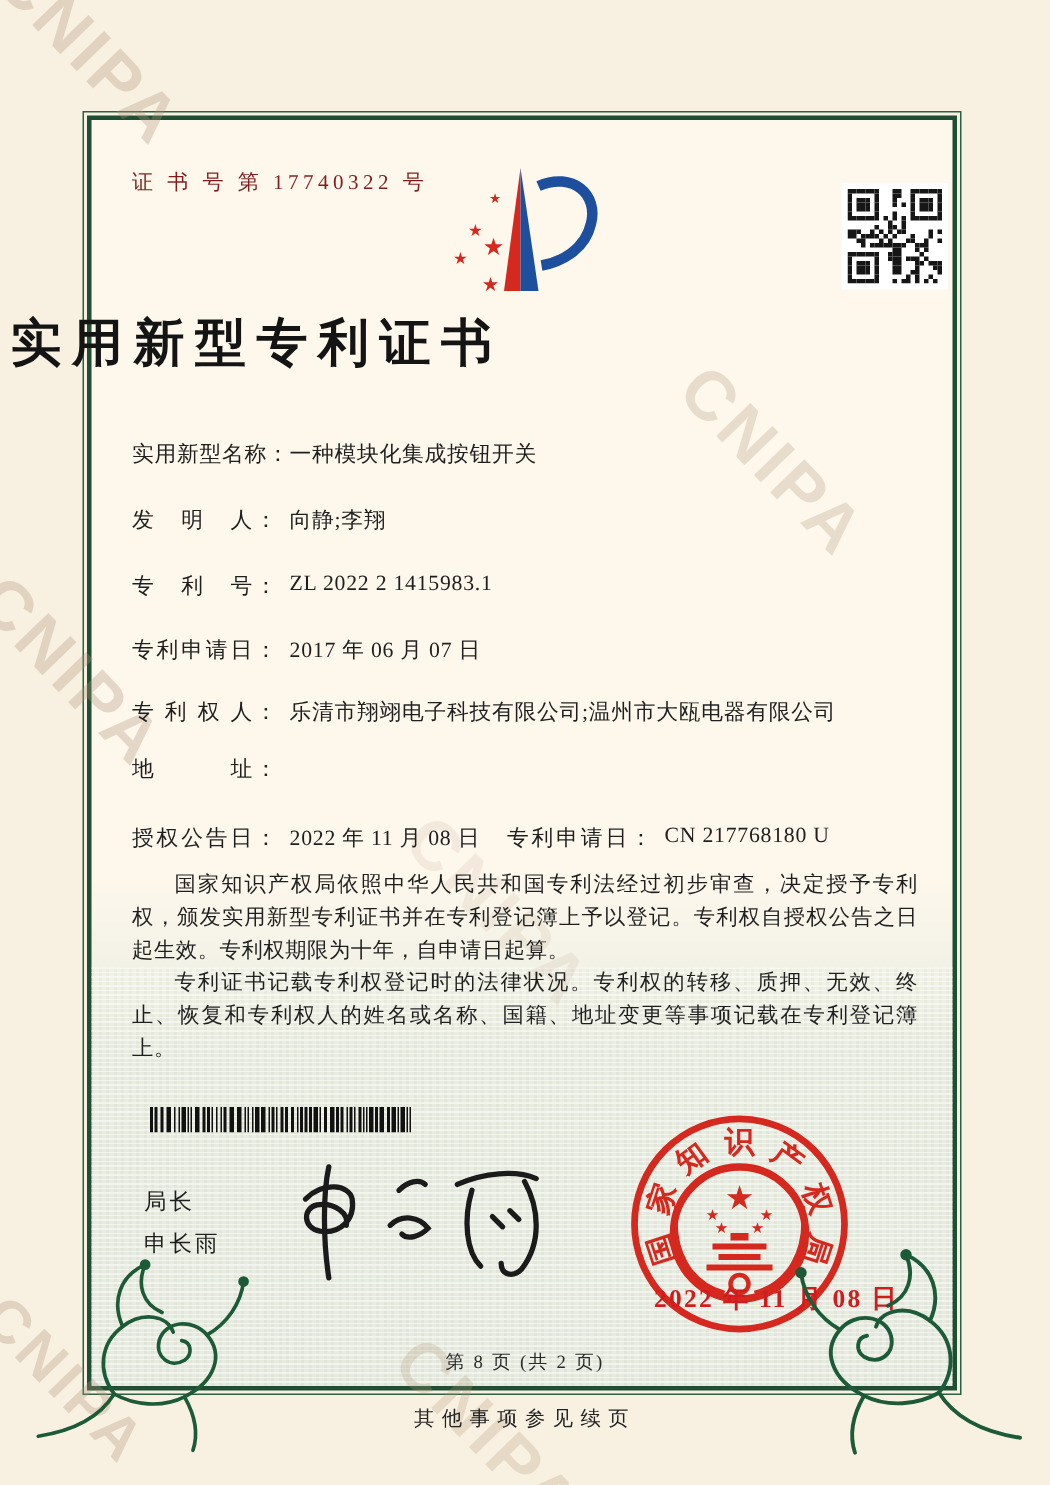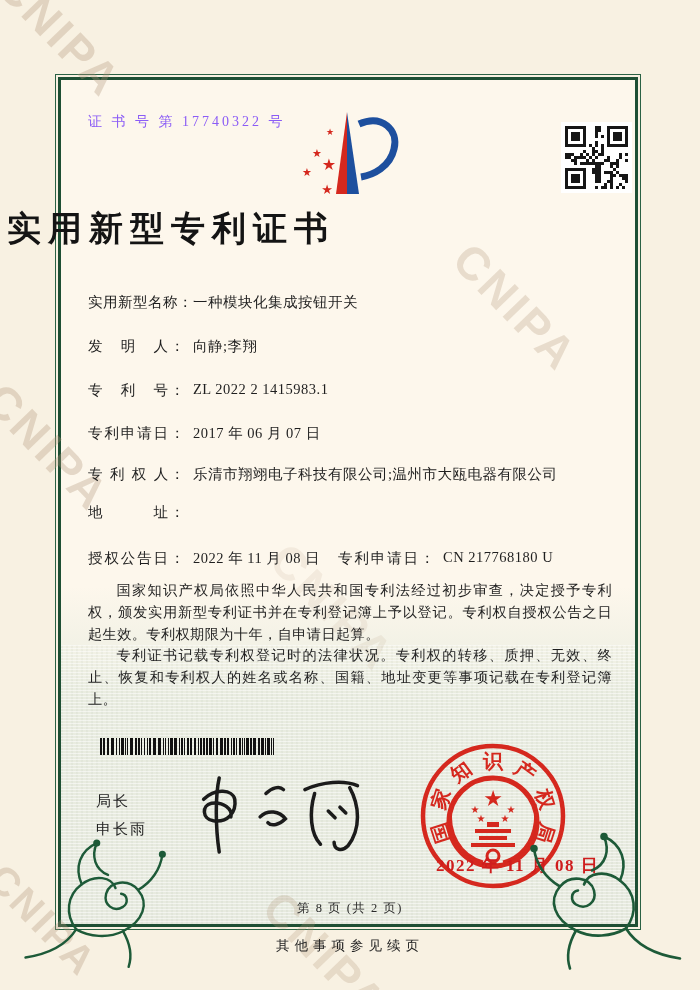--- a/index.html
+++ b/index.html
@@ -13,21 +13,21 @@
   .frame{position:absolute;left:55px;top:74px;width:586px;height:856px;z-index:1;
          border:1px solid #2a6144;padding:2px;box-sizing:border-box;}
   .frame-inner{width:100%;height:100%;box-sizing:border-box;border:3px solid #1e4f34;
          background:linear-gradient(180deg,#fdf7ec 0%,#fdf7ec 60%,#f1f1e5 68%,#e9ece0 73%,#e7eadf 100%);
          position:relative;}
   .texture{position:absolute;left:0;right:0;bottom:0;height:33%;
          background:repeating-linear-gradient(180deg,rgba(255,255,255,.5) 0 1px,rgba(0,0,0,0) 1px 3px),
                     repeating-linear-gradient(90deg,rgba(110,135,110,.05) 0 2px,rgba(0,0,0,0) 2px 5px);}
   
   .abs{position:absolute;z-index:3;}
-  .certno{left:88px;top:113px;font-size:14px;letter-spacing:3px;color:#8b5cf6;}
+  .certno{left:88px;top:113px;font-size:14px;letter-spacing:3px;color:#7f1d1d;}
   .title{left:0;top:206px;width:100%;text-align:left;font-size:34px;font-weight:700;
          letter-spacing:7px;text-indent:7px;color:#141414;}
   .frow{left:88px;display:flex;align-items:flex-start;font-size:14.5px;letter-spacing:.5px;}
   .flabel{display:inline-block;width:97px;flex:none;text-align:justify;text-align-last:justify;white-space:nowrap;}
   .fval{padding-left:8px;}
   .addr-val{max-width:428px;}
   .gval{width:145px;flex:none;}
   .paras{left:88px;top:580px;width:524px;font-size:14.2px;line-height:21.8px;
          letter-spacing:.4px;text-align:justify;}
   .paras p{margin:0;text-indent:2em;}

